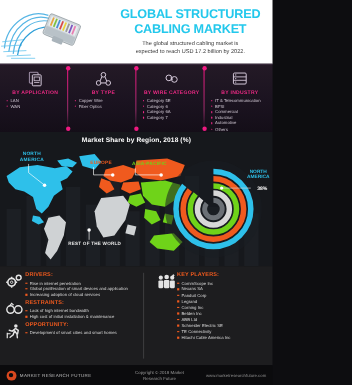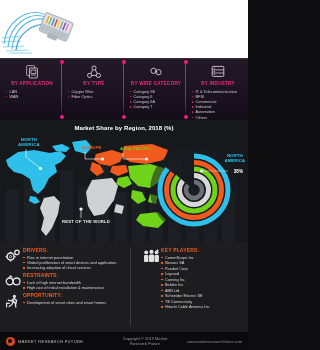--- a/index.html
+++ b/index.html
@@ -103,20 +103,26 @@
             <rect x="12.5" y="2.5" width="1.6" height="8" fill="#d94a4a"></rect>
             <rect x="15.5" y="2.5" width="1.6" height="8" fill="#e8d23d"></rect>
             <rect x="18.5" y="2.5" width="1.6" height="8" fill="#9a9a9a"></rect>
             <rect x="21.5" y="2.5" width="1.6" height="8" fill="#7b5ac0"></rect>
             <rect x="24.5" y="2.5" width="1.6" height="8" fill="#e87fb0"></rect>
           </g>
           <rect x="1" y="12" width="28" height="7" fill="#b9c2c8"></rect>
           <rect x="10" y="18" width="10" height="5" rx="1" fill="#aab4bb"></rect>
         </g>
       </svg>
+    </div>
+    <div class="hdr-right">
+      <div class="hdr-title">GLOBAL STRUCTURED</div>
+      <div class="hdr-title">CABLING MARKET</div>
+      <div class="hdr-sub">The global structured cabling market is</div>
+      <div class="hdr-sub" style="margin-top:0">expected to reach USD 17.2 billion by 2022.</div>
     </div>
   </div>
 
   <div class="catstrip">
 
     <div class="catcol">
       <div class="cat-icon">
         <svg width="13" height="14" viewBox="0 0 13 14">
           <rect x="0.6" y="0.6" width="8" height="10" rx="0.8" fill="none" stroke="#b9a8c2" stroke-width="0.9"></rect>
           <rect x="3.4" y="3" width="8" height="10" rx="0.8" fill="#241a26" stroke="#d8cbdd" stroke-width="0.9"></rect>

